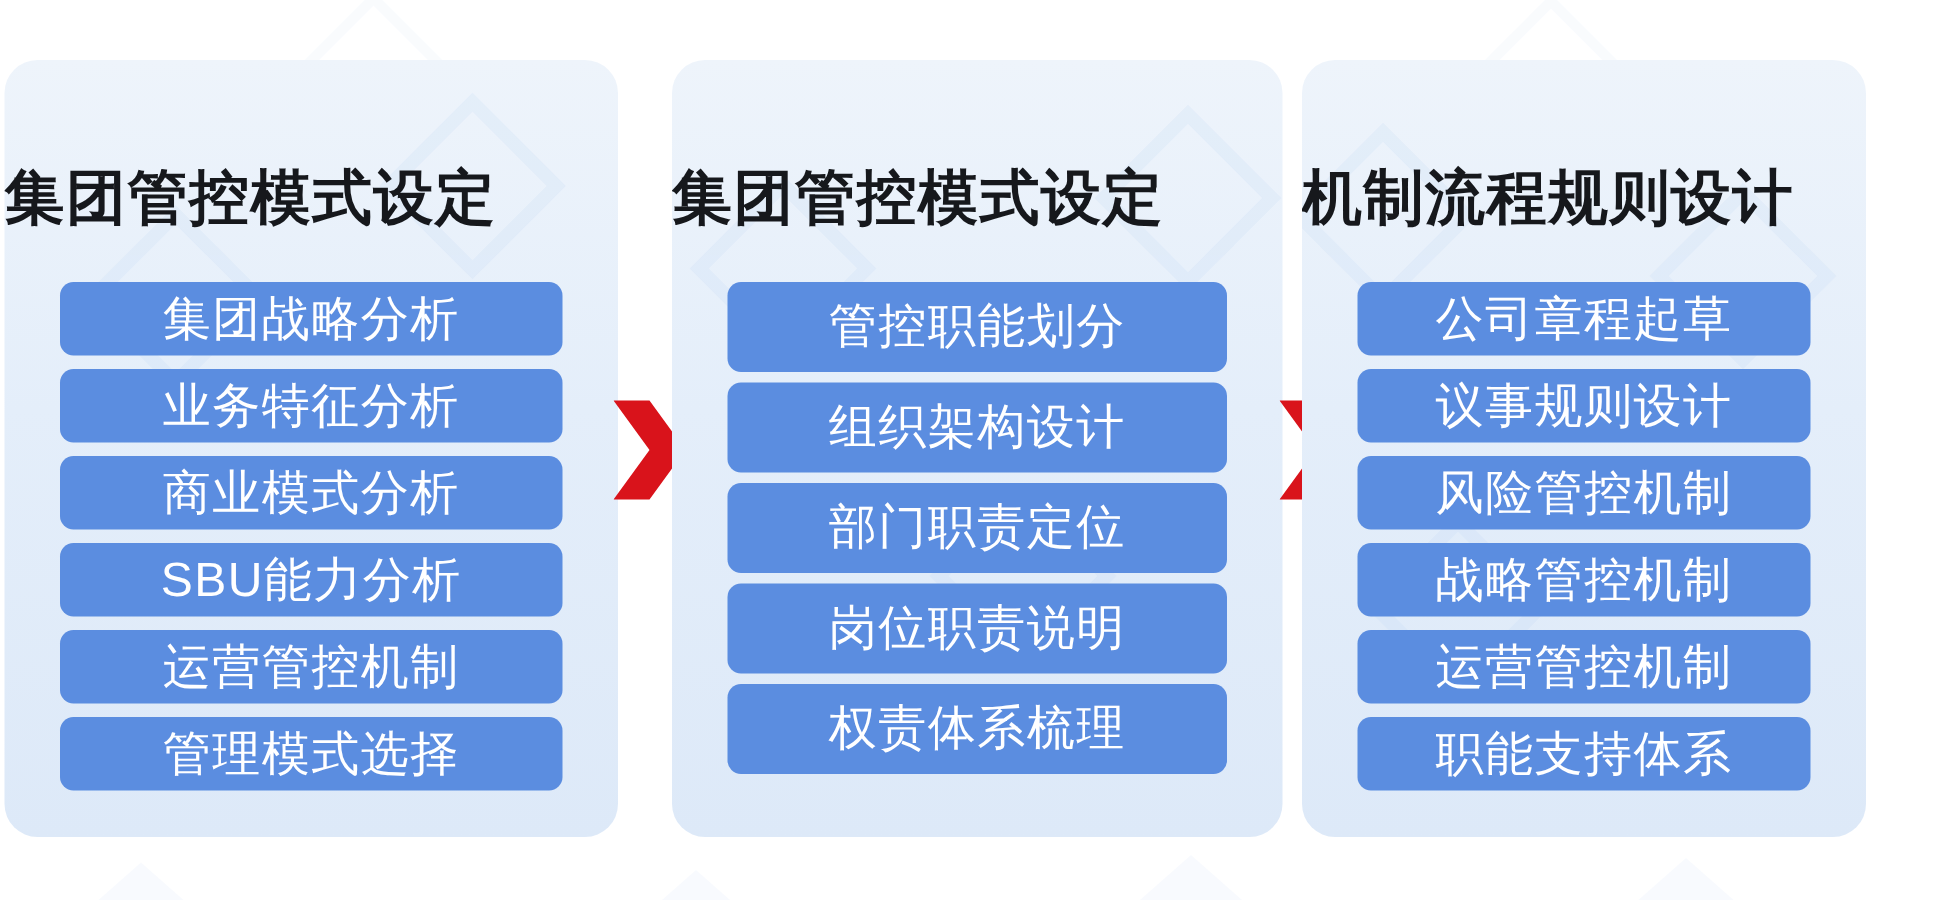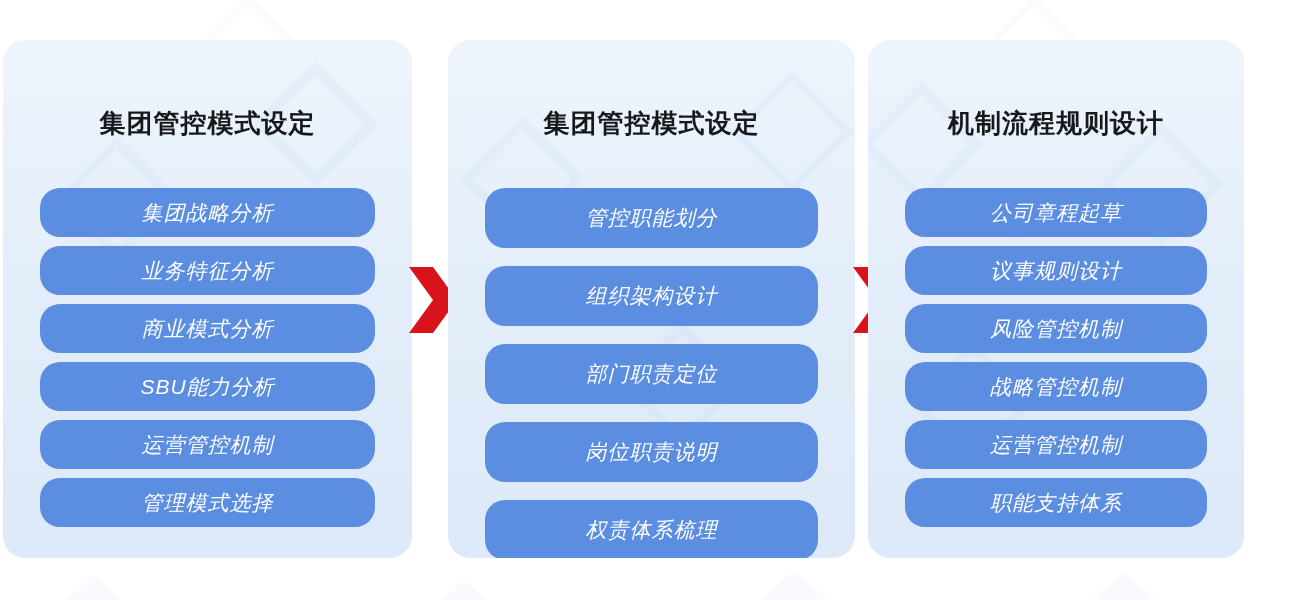--- a/index.html
+++ b/index.html
@@ -56,57 +56,56 @@
 
   #panel1 { left: 3px;   width: 409px; }
   #panel2 { left: 448px; width: 407px; }
   #panel3 { left: 868px; width: 376px; border-top-right-radius: 22px; border-bottom-right-radius: 22px; }
 
   .panel-title {
     position: absolute;
     top: 68px;
     left: 0;
     width: 100%;
-    text-align: center;
-    font-size: 26px;
+    text-align: left;
+    font-size: 40px;
     font-weight: bold;
     color: #16181c;
     letter-spacing: 1px;
     line-height: 1.2;
     white-space: nowrap;
   }
 
   .pill-list {
     position: absolute;
     left: 37px;
     right: 37px;
     top: 148px;
     display: flex;
     flex-direction: column;
   }
   .pill {
     background: #5b8de0;
     color: #ffffff;
-    border-radius: 20px;
+    border-radius: 9px;
     text-align: center;
-    font-size: 21px;
+    font-size: 32px;
     letter-spacing: 1px;
     display: flex;
     align-items: center;
     justify-content: center;
     white-space: nowrap;
-    font-style: italic;
   }
 
   
   #panel1 .pill-list { top: 148px; gap: 9px; }
   #panel1 .pill { height: 49px; }
 
   
-  #panel2 .pill-list { top: 148px; gap: 18px; }
+  #panel2 .pill-list { top: 148px; gap: 7px; }
   #panel2 .pill { height: 60px; }
 
   #panel3 .pill-list { top: 148px; gap: 9px; justify-content: center; }
   #panel3 .pill { height: 49px; }
 
   
   .arrow {
     position: absolute;
     top: 263px;
     width: 48px;

